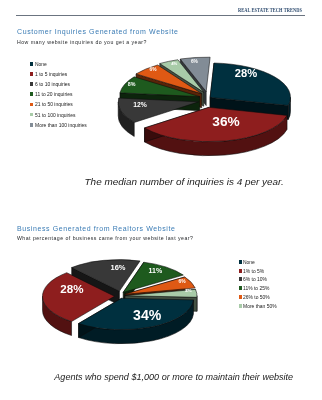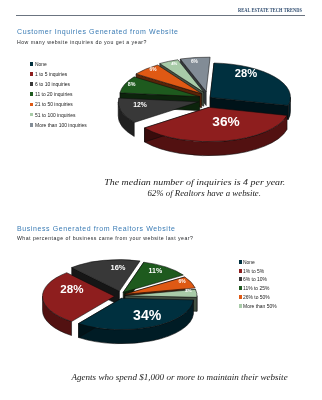--- a/index.html
+++ b/index.html
@@ -7,21 +7,21 @@
   .page{position:absolute;inset:0;}
   .hrule{position:absolute;left:16px;top:15px;width:289px;height:1px;background:#6b7480;}
   .header-label{position:absolute;left:238px;top:7.4px;font-family:"Liberation Serif",serif;font-size:5.8px;letter-spacing:0.1px;color:#2c4a6e;font-weight:700;transform:scaleX(0.76);transform-origin:left top;white-space:nowrap;}
   .chart-title{position:absolute;font-family:"Liberation Sans",sans-serif;font-size:7px;color:#3b7cb5;letter-spacing:0.6px;white-space:nowrap;}
   .chart-sub{position:absolute;font-family:"Liberation Sans",sans-serif;font-size:5.2px;color:#26282b;letter-spacing:0.47px;white-space:nowrap;}
   .legend{position:absolute;}
   .legend-row{display:flex;align-items:center;height:10.1px;}
   #legend2 .legend-row{height:8.75px;}
   .swatch{width:3.4px;height:3.8px;margin-right:1.3px;flex:none;}
   .legend-text{font-size:5.4px;color:#1a1a1a;white-space:nowrap;line-height:6px;transform:scaleX(0.92);transform-origin:left center;}
-  .note{position:absolute;font-family:Liberation Serif, serif;font-style:italic;font-size:9px;color:#1b1b1b;text-align:center;line-height:11.3px;white-space:nowrap;}
+  .note{position:absolute;font-family:Liberation Sans, sans-serif;font-style:italic;font-size:9px;color:#1b1b1b;text-align:left;line-height:11.3px;white-space:nowrap;}
   .note-line{height:11.3px;}
   .note-span{display:inline-block;transform-origin:right center;}
   svg{position:absolute;}
 </style>
 </head>
 <body>
 
 <div class="page">
   <div class="hrule"></div>
   <div class="header-label">REAL ESTATE TECH TRENDS</div>
@@ -81,21 +81,20 @@
         <text x="121" y="77.8" fill="#fff" font-size="13.7" font-family="Liberation Sans, sans-serif" font-weight="bold" text-anchor="middle" dominant-baseline="central">36%</text>
         <text x="35" y="60.5" fill="#fff" font-size="6.8" font-family="Liberation Sans, sans-serif" font-weight="bold" text-anchor="middle" dominant-baseline="central">12%</text>
         <text x="26.6" y="40.1" fill="#fff" font-size="5.3" font-family="Liberation Sans, sans-serif" font-weight="bold" text-anchor="middle" dominant-baseline="central">8%</text>
         <text x="48" y="25.8" fill="#fff" font-size="4.8" font-family="Liberation Sans, sans-serif" font-weight="bold" text-anchor="middle" dominant-baseline="central">6%</text>
         <text x="69.3" y="19.5" fill="#fff" font-size="4.2" font-family="Liberation Sans, sans-serif" font-weight="bold" text-anchor="middle" dominant-baseline="central">4%</text>
         <text x="89.4" y="17.5" fill="#fff" font-size="4.8" font-family="Liberation Sans, sans-serif" font-weight="bold" text-anchor="middle" dominant-baseline="central">6%</text>
       </g>
     </svg>
   <div class="note" style="left:103px;top:176.5px;width:200px;">
       <div class="note-line"><span class="note-span" style="transform: scaleX(1.10198);">The median number of inquiries is 4 per year.</span></div>
-      <div class="note-line"><span class="note-span" style="transform: scaleX(0.979442);">62% of Realtors have a website.</span></div>
     </div>
 
   <div class="chart-title" style="left:17px;top:225px;">Business Generated from Realtors Website</div>
   <div class="chart-sub" style="left:17px;top:234.8px;">What percentage of business came from your website last year?</div>
   <div class="legend" id="legend2" style="left:238.7px;top:257.5px;">
       <div class="legend-row">
         <span class="swatch" style="background: rgb(0, 48, 63);"></span>
         <span class="legend-text">None</span>
       </div>
       <div class="legend-row">

